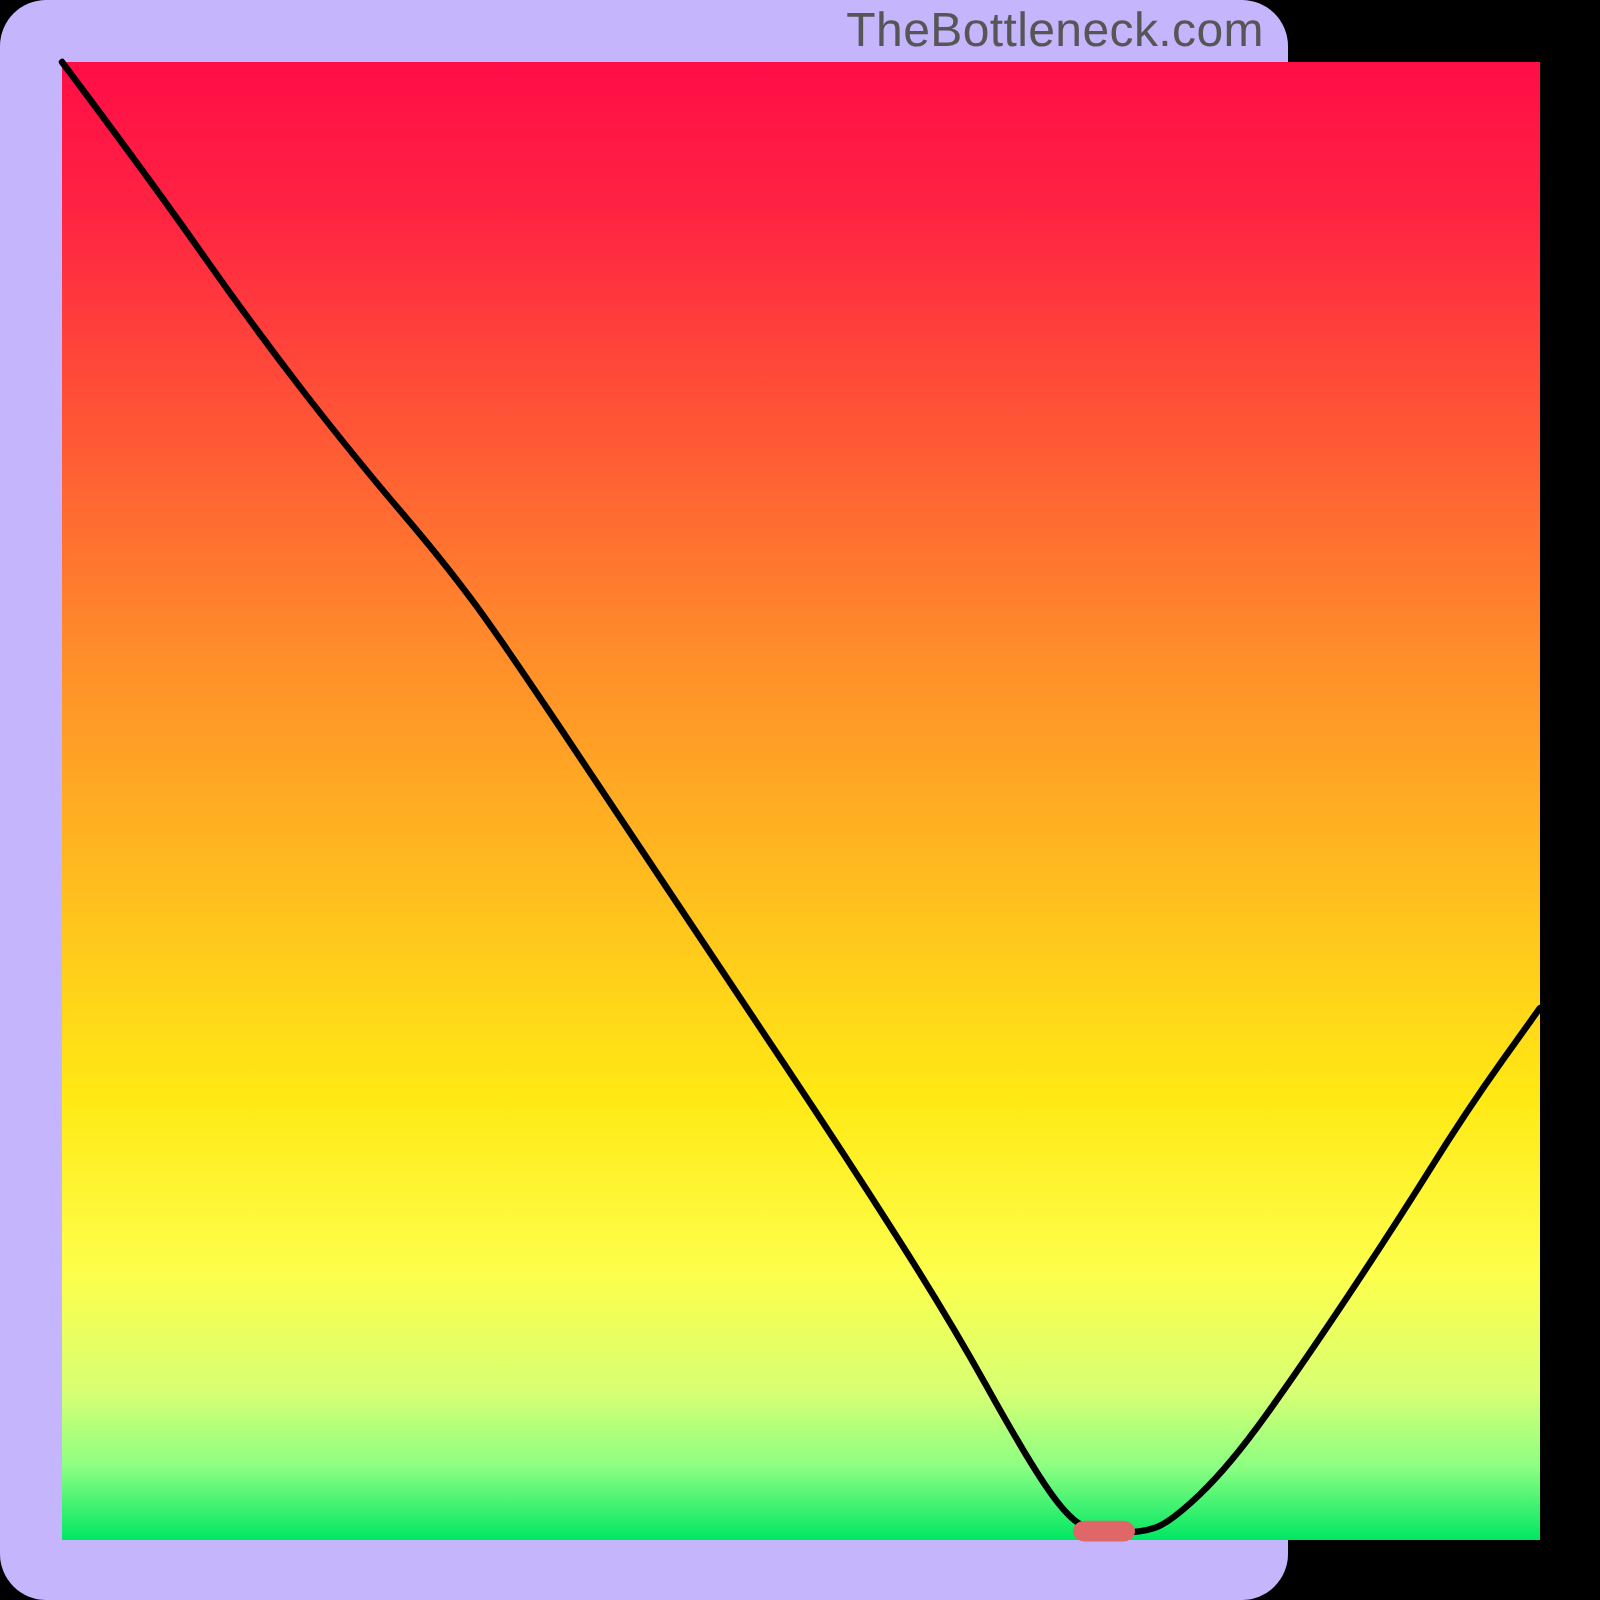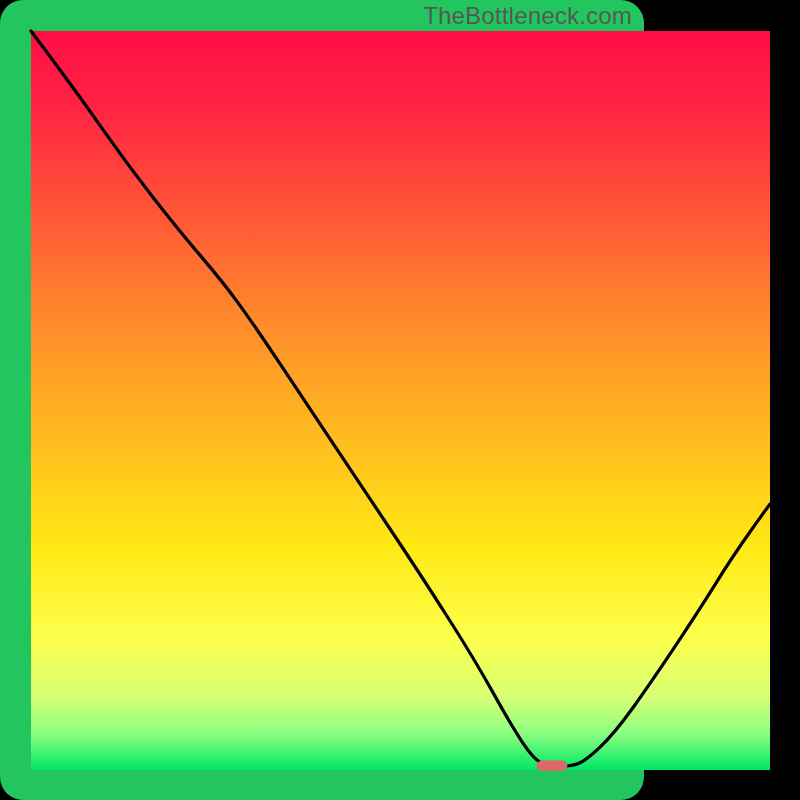--- a/index.html
+++ b/index.html
@@ -7,21 +7,21 @@
     padding: 0;
     width: 800px;
     height: 800px;
     background: #000;
     overflow: hidden;
   }
   .frame {
     position: relative;
     width: 644px;
     height: 800px;
-    background: #22c55e;
+    background: #c4b5fd;
     border-radius: 23px;
   }
   .watermark {
     position: absolute;
     top: 2px;
     right: 12px;
     font-family: Arial, Helvetica, sans-serif;
     font-size: 24px;
     font-weight: 400;
     color: #565656;

